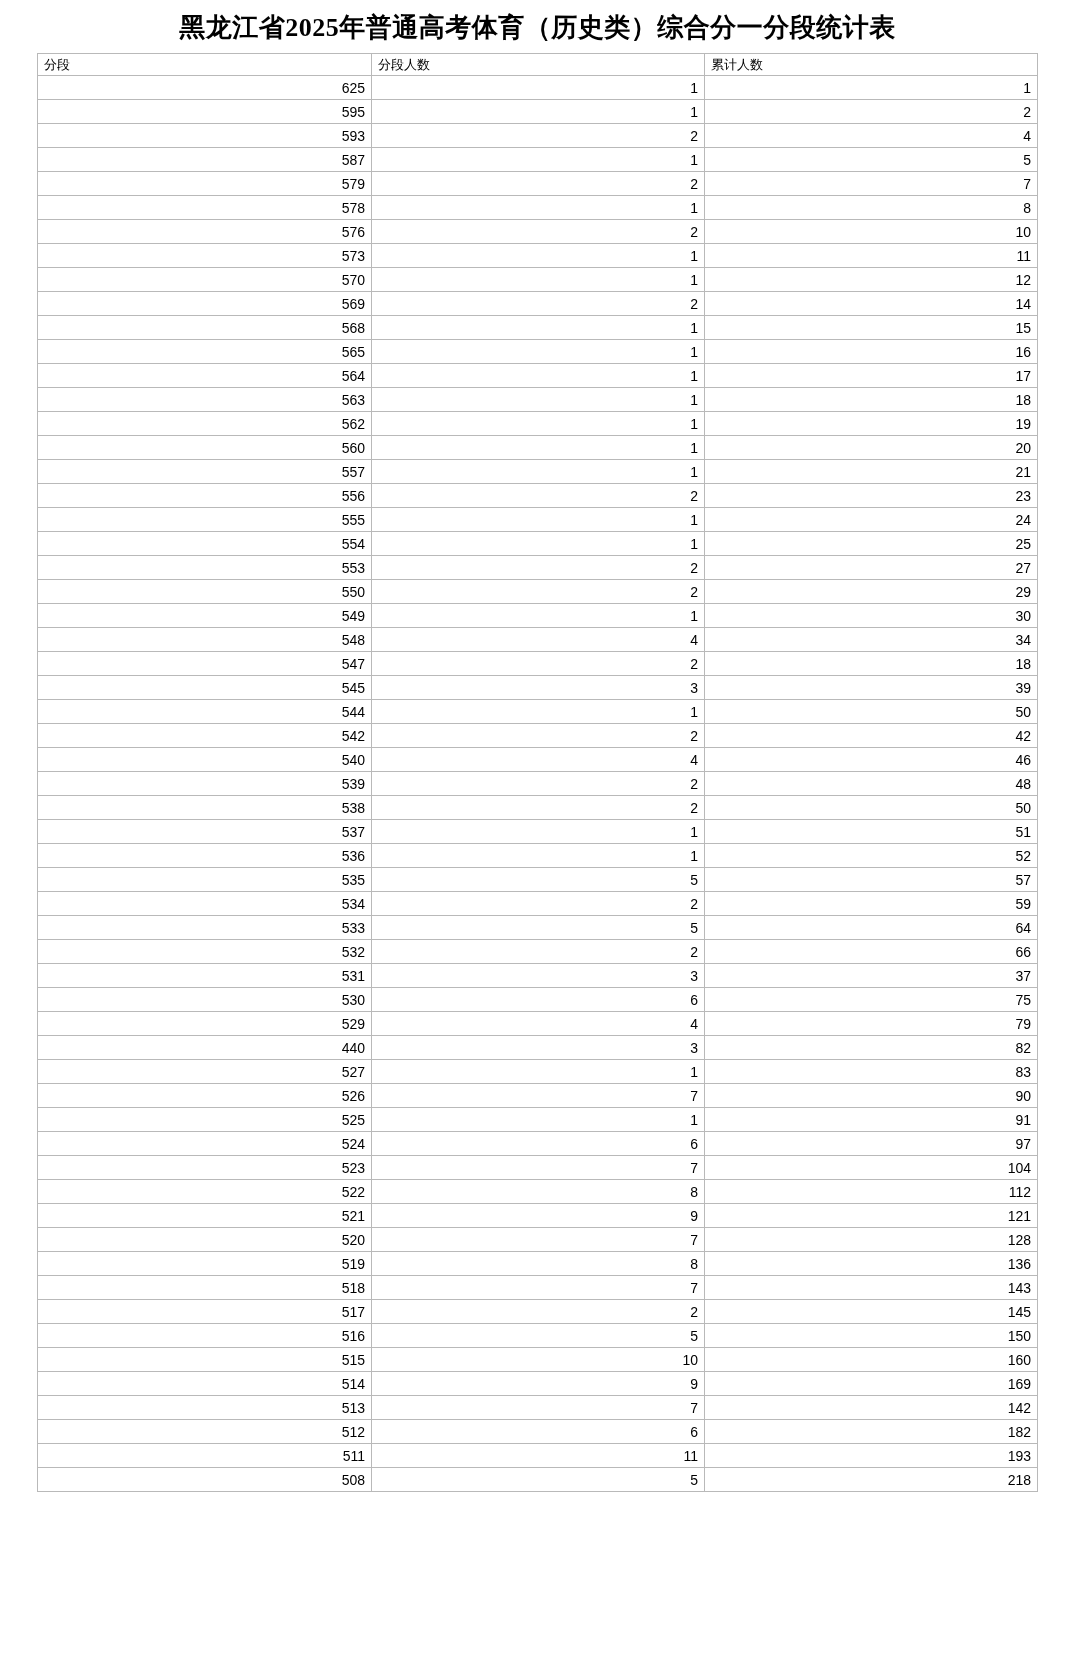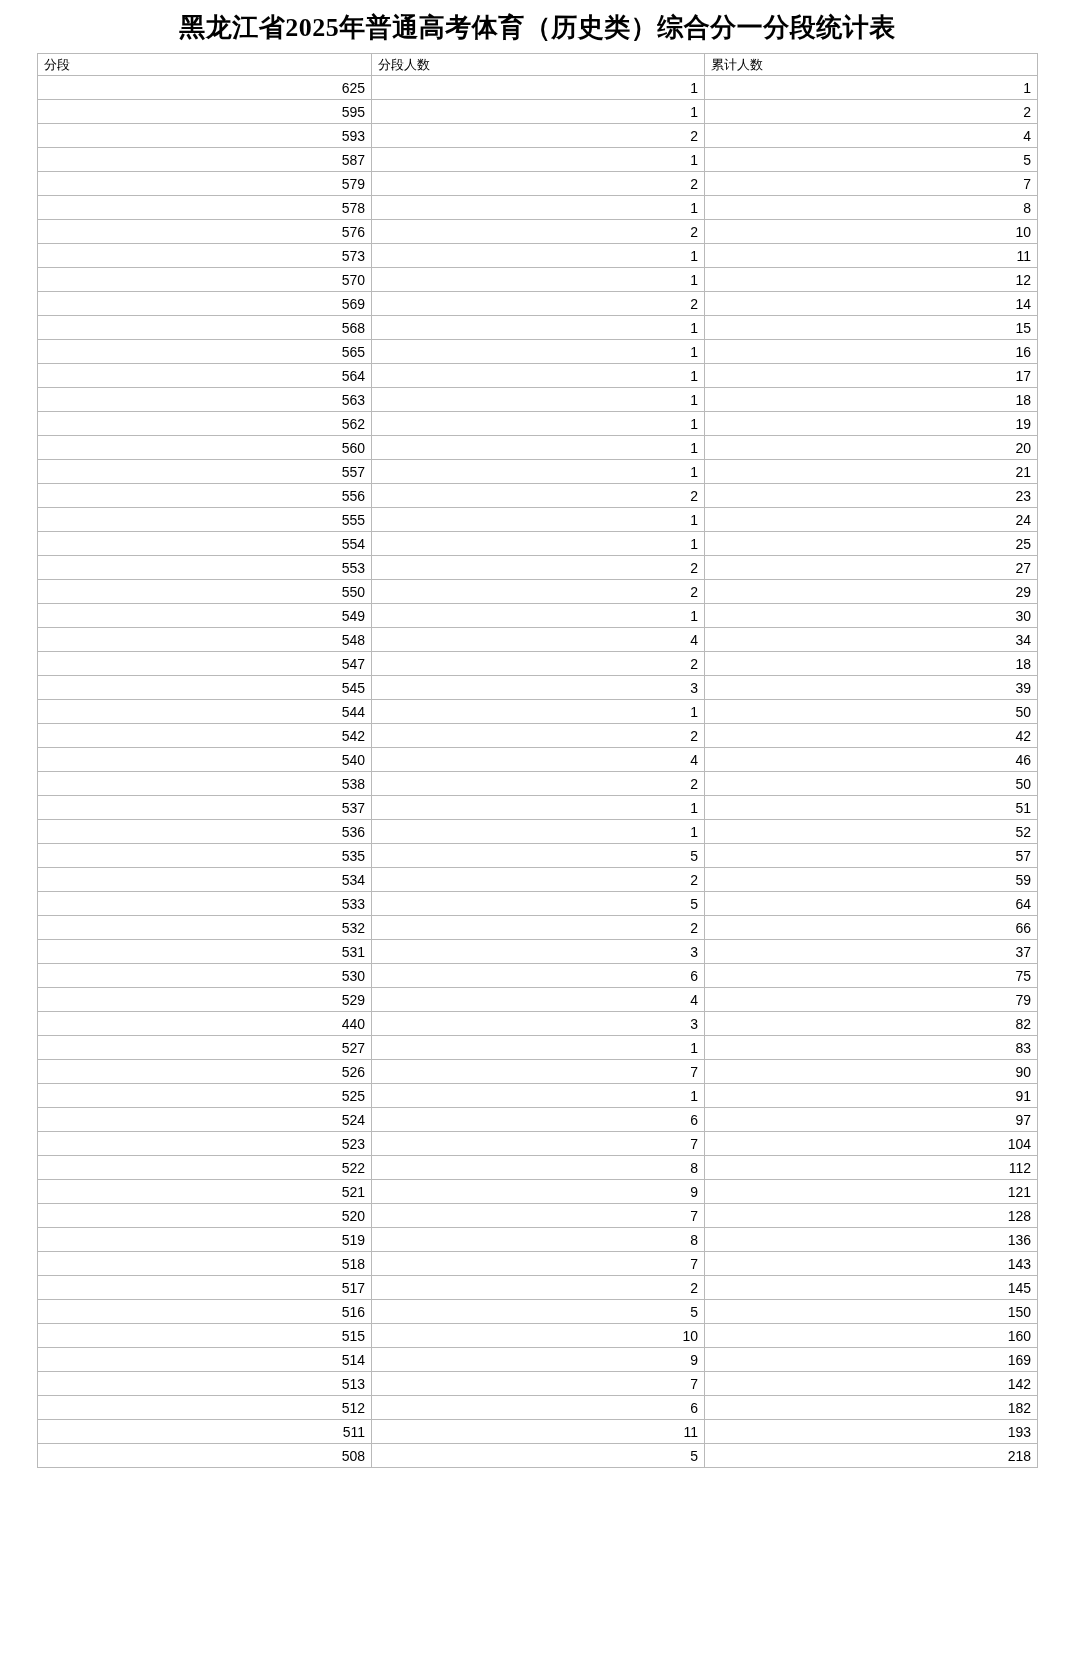--- a/index.html
+++ b/index.html
@@ -215,20 +215,25 @@
           <td class="num">542</td>
           <td class="num">2</td>
           <td class="num">42</td>
         </tr>
         <tr>
           <td class="num">540</td>
           <td class="num">4</td>
           <td class="num">46</td>
         </tr>
         <tr>
+          <td class="num">539</td>
+          <td class="num">2</td>
+          <td class="num">48</td>
+        </tr>
+        <tr>
           <td class="num">538</td>
           <td class="num">2</td>
           <td class="num">50</td>
         </tr>
         <tr>
           <td class="num">537</td>
           <td class="num">1</td>
           <td class="num">51</td>
         </tr>
         <tr>

